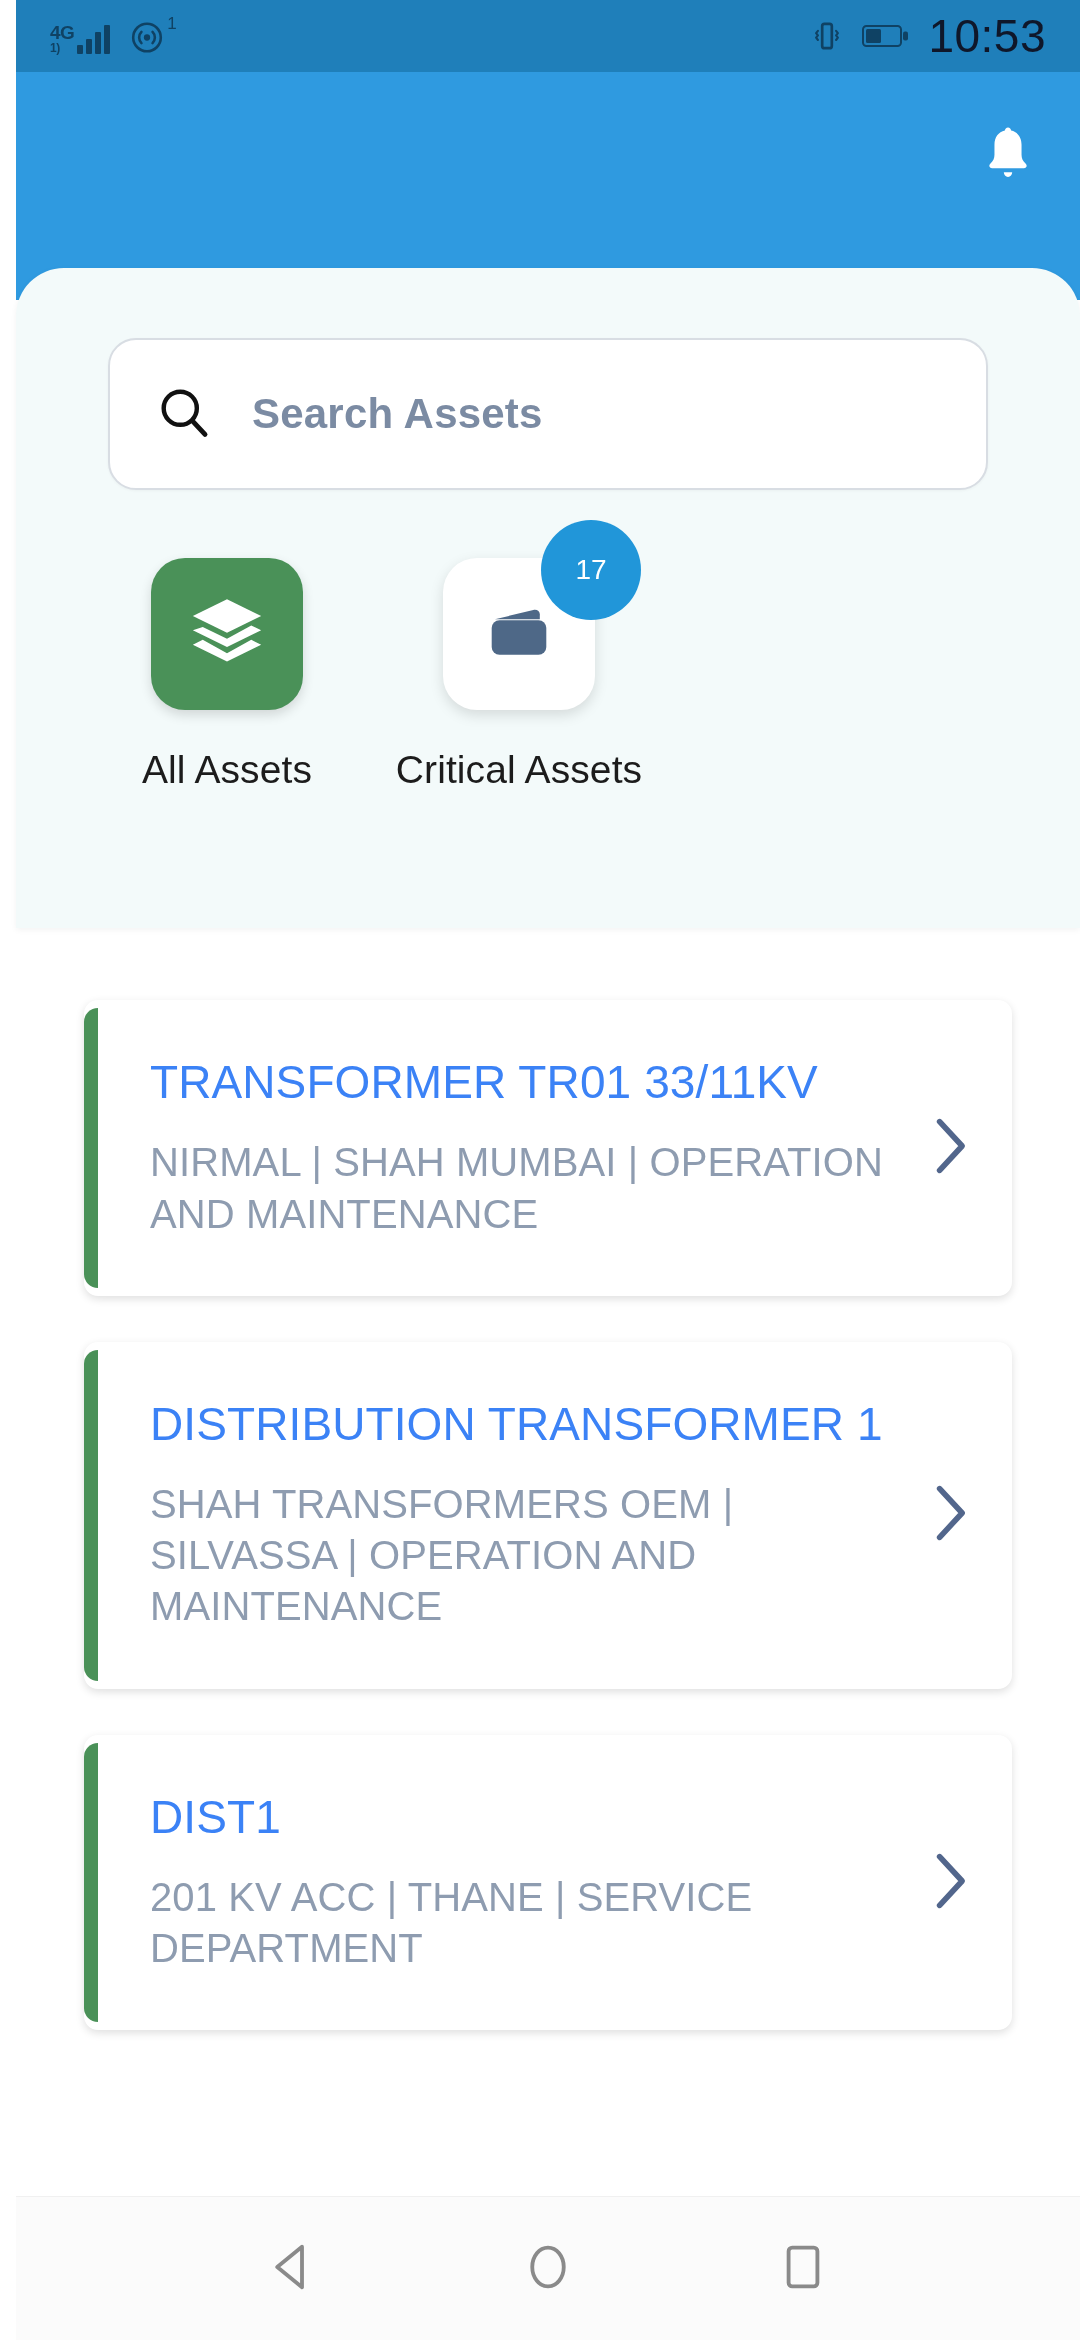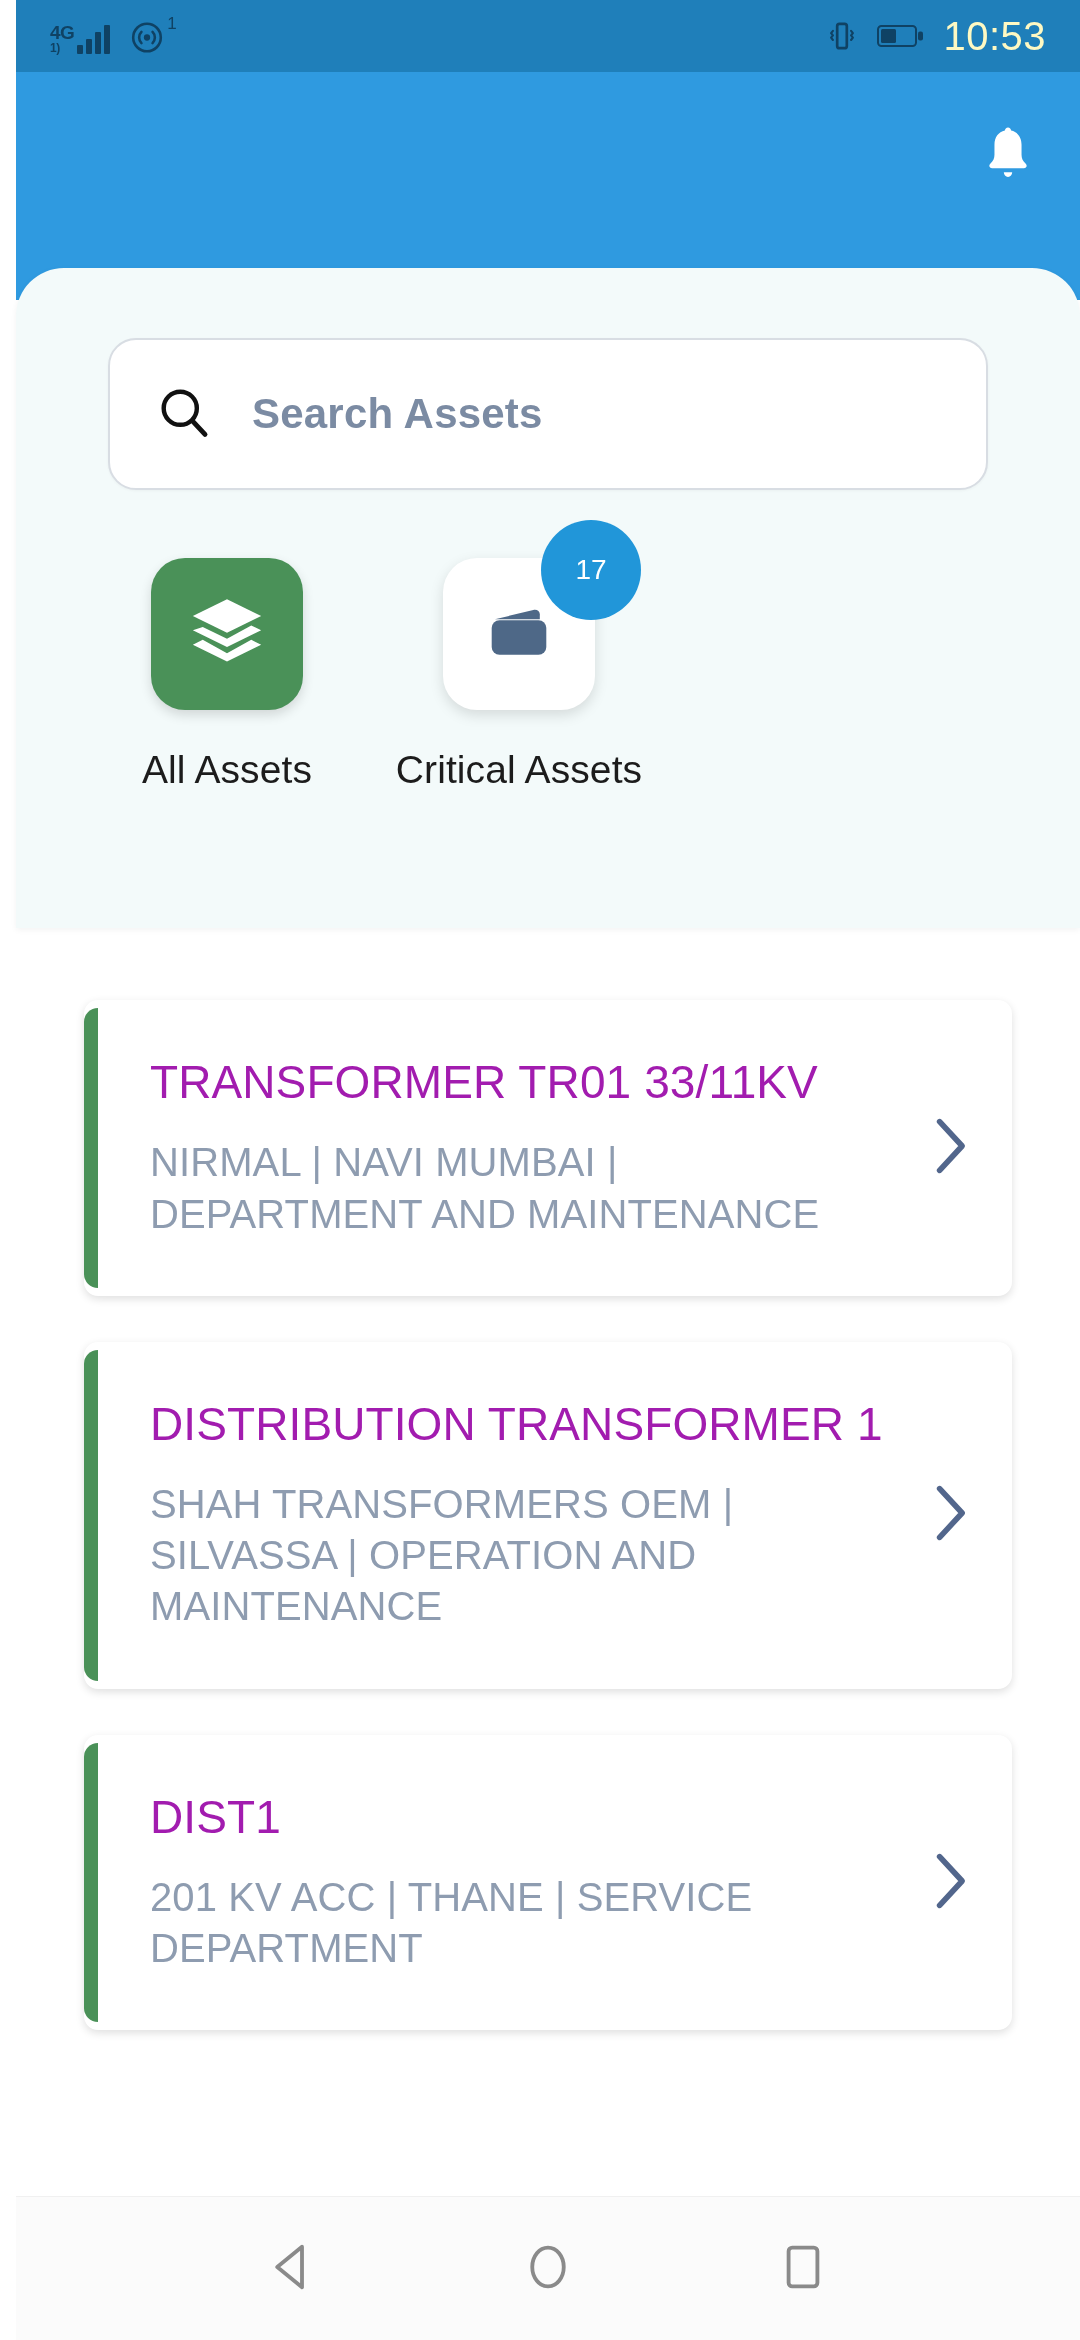--- a/index.html
+++ b/index.html
@@ -41,21 +41,21 @@
   .bars i:nth-child(3){ height:22px; }
   .bars i:nth-child(4){ height:29px; }
   .bars i.dim { background:#3a87b8; }
   .hotspot { position:relative; display:flex; align-items:flex-start; }
   .hotspot .sup {
     font-size:17px; font-weight:400; color:#0f4264;
     margin-left:2px; margin-top:-4px;
   }
   .vibrate, .battery { display:flex; align-items:center; }
   .clock {
-    font-size:40px; color:#fef9c3; letter-spacing:.5px;
+    font-size:46px; color:#0f172a; letter-spacing:.5px;
     line-height:1;
   }
 
   
   .appbar {
     flex:0 0 auto;
     background:#2f9ae0;
     padding:46px 44px 0 44px;
     display:flex; align-items:flex-start;
     height:228px;
@@ -151,21 +151,21 @@
     content:"";
     position:absolute;
     left:0; top:8px; bottom:8px;
     width:14px;
     background:#4a9158;
     border-top-left-radius:14px;
     border-bottom-left-radius:14px;
   }
   .card-body { flex:1 1 auto; padding-right:30px; }
   .card-title {
-    font-size:46px; color:#a21caf;
+    font-size:46px; color:#3b82f6;
     line-height:1.16; letter-spacing:.1px;
     font-weight:400;
   }
   .card-sub {
     margin-top:28px;
     font-size:40px; color:#8e9cb0;
     line-height:1.28; letter-spacing:.1px;
   }
   .card-chevron { flex:0 0 auto; }
 
@@ -279,21 +279,21 @@
       </div>
 
     </div>
   </div>
 
   <div class="list">
 
     <div class="card">
       <div class="card-body">
         <div class="card-title">TRANSFORMER TR01 33/11KV</div>
-        <div class="card-sub">NIRMAL | NAVI MUMBAI | DEPARTMENT AND MAINTENANCE</div>
+        <div class="card-sub">NIRMAL | SHAH MUMBAI | OPERATION AND MAINTENANCE</div>
       </div>
       <span class="card-chevron">
         <svg width="46" height="60" viewBox="0 0 24 32" aria-hidden="true">
           <path d="M7 3 19 16 7 29" fill="none" stroke="#52668c" stroke-width="3" stroke-linecap="round" stroke-linejoin="round"></path>
         </svg>
       </span>
     </div>
 
     <div class="card">
       <div class="card-body">

